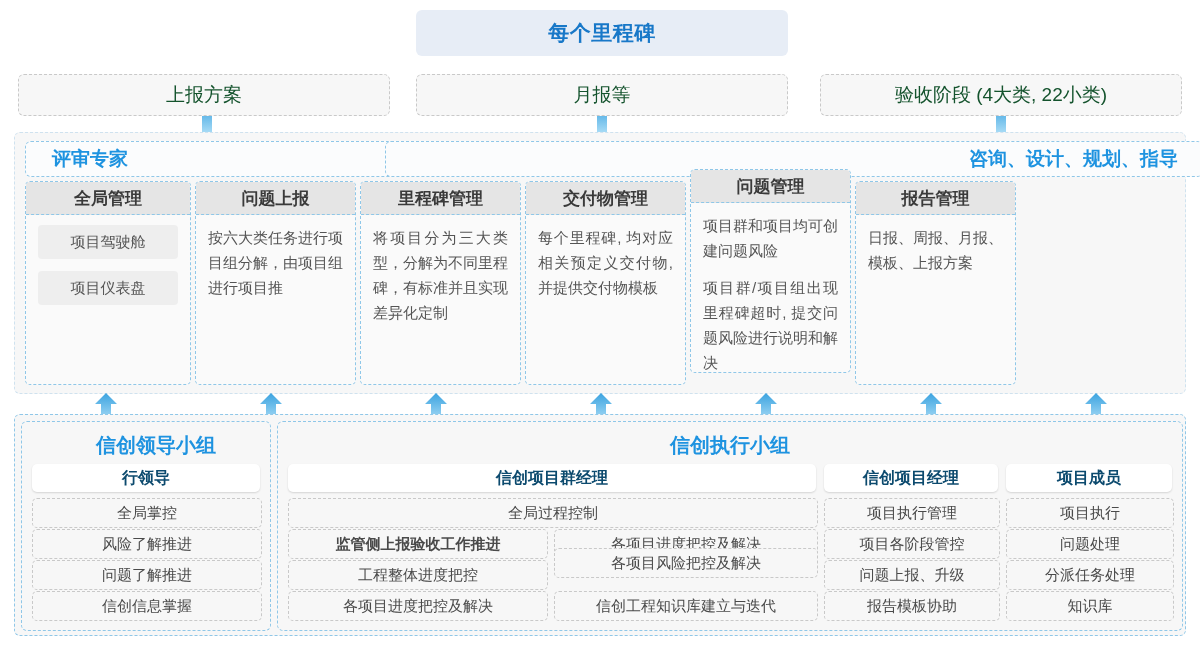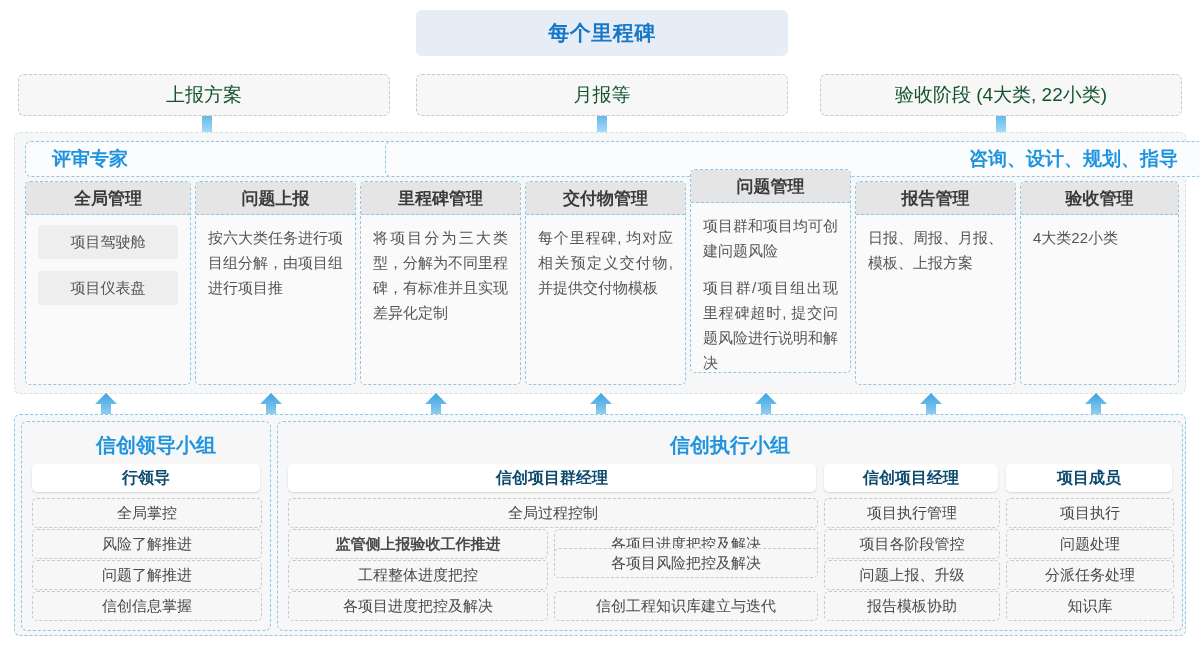--- a/index.html
+++ b/index.html
@@ -206,26 +206,20 @@
       </div>
     </div>
 
     <div class="card" style="left:840px;top:48px;width:159px;height:202px;">
       <div class="card-head">报告管理</div>
       <div class="card-body">
         <p>日报、周报、月报、模板、上报方案</p>
       </div>
     </div>
 
-    <div class="card" style="left:1005px;top:48px;width:157px;height:202px;">
-      <div class="card-head">验收管理</div>
-      <div class="card-body">
-        <p>4大类22小类</p>
-      </div>
-    </div>
   </div>
 
   <div class="arrow" style="left:95px;top:393px;">
     <svg viewBox="0 0 22 28">
         <polygon points="11,0 22,11 16,11 16,28 6,28 6,11 0,11" fill="url(#arrGrad)"></polygon>
       </svg>
   </div>
   <div class="arrow" style="left:260px;top:393px;">
     <svg viewBox="0 0 22 28">
         <polygon points="11,0 22,11 16,11 16,28 6,28 6,11 0,11" fill="url(#arrGrad)"></polygon>

